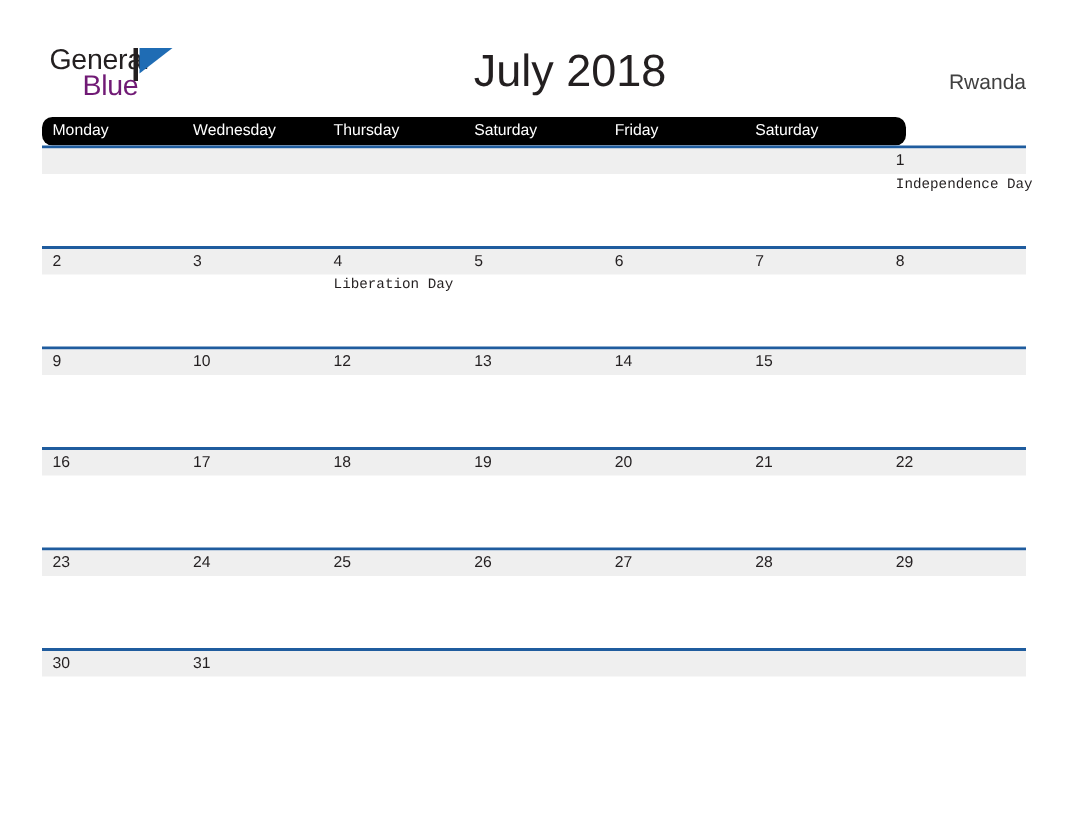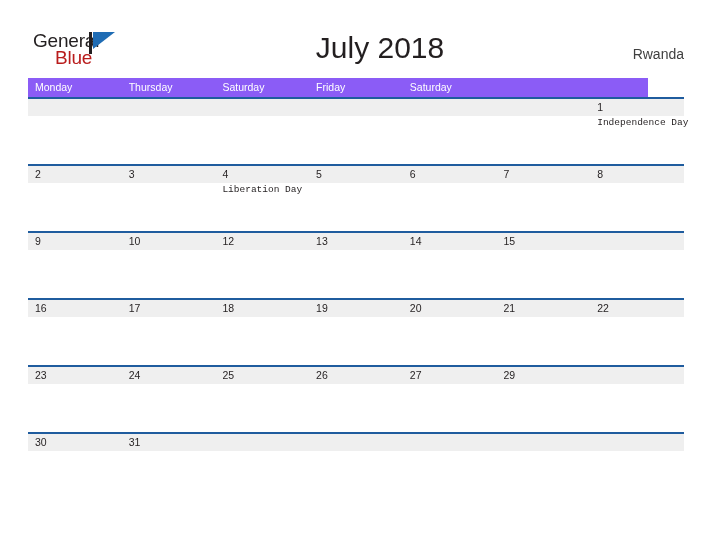--- a/index.html
+++ b/index.html
@@ -46,21 +46,21 @@
     color: #231f20;
     font-family: "Liberation Sans", sans-serif;
   }
   .logo-blue {
     position: absolute;
     left: 22px;
     top: 17px;
     font-size: 19px;
     line-height: 21px;
     letter-spacing: -0.2px;
-    color: #b91c1c;
+    color: #701a75;
     font-family: "Liberation Sans", sans-serif;
   }
   .logo-bar {
     position: absolute;
     left: 56px;
     top: 2px;
     width: 3px;
     height: 22px;
     background: #231f20;
   }
@@ -101,23 +101,24 @@
   
   .calendar {
     position: absolute;
     left: 28px;
     top: 78px;
     width: 656px;
   }
 
   .weekday-row {
     display: flex;
-    width: 620px;
+    width: 576px;
     height: 19px;
-    background: #8b5cf6;
+    background: #000000;
+    border-radius: 7px;
   }
   .weekday-cell {
     width: 93.714px;
     height: 19px;
     line-height: 19px;
     padding-left: 7px;
     color: #ffffff;
     font-size: 10.5px;
     font-family: "Liberation Sans", sans-serif;
     white-space: nowrap;
@@ -192,20 +193,21 @@
 
     <div class="cal-title">July 2018</div>
 
     <div class="cal-region">Rwanda</div>
   </div>
 
   <div class="calendar">
 
     <div class="weekday-row">
       <div class="weekday-cell">Monday</div>
+      <div class="weekday-cell">Wednesday</div>
       <div class="weekday-cell">Thursday</div>
       <div class="weekday-cell">Saturday</div>
       <div class="weekday-cell">Friday</div>
       <div class="weekday-cell">Saturday</div>
     </div>
 
     <div class="week-row">
       <div class="daynum-band"></div>
       <div class="cells">
         <div class="day-cell">
@@ -354,20 +356,24 @@
           </div>
         <div class="day-cell">
             <span class="day-num">26</span>
             <span class="day-event"></span>
           </div>
         <div class="day-cell">
             <span class="day-num">27</span>
             <span class="day-event"></span>
           </div>
         <div class="day-cell">
+            <span class="day-num">28</span>
+            <span class="day-event"></span>
+          </div>
+        <div class="day-cell">
             <span class="day-num">29</span>
             <span class="day-event"></span>
           </div>
       </div>
     </div>
 
     <div class="week-row">
       <div class="daynum-band"></div>
       <div class="cells">
         <div class="day-cell">

